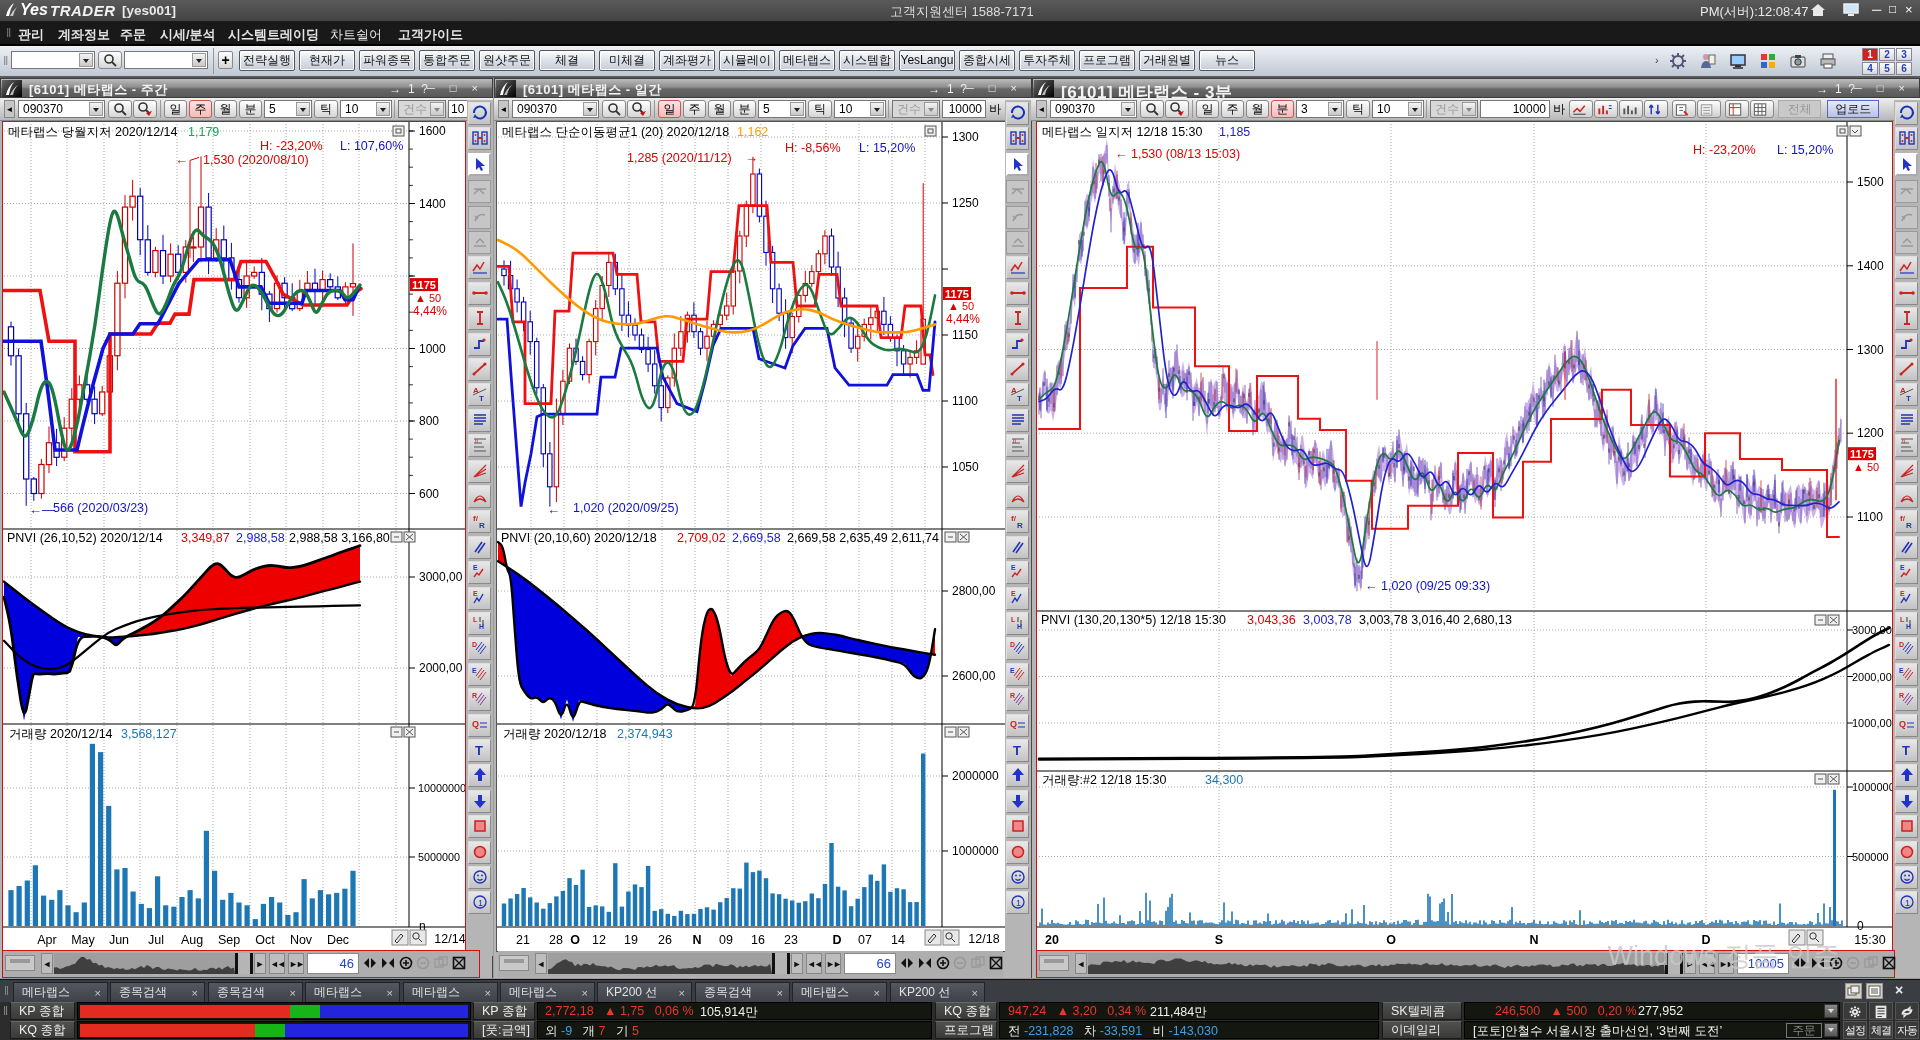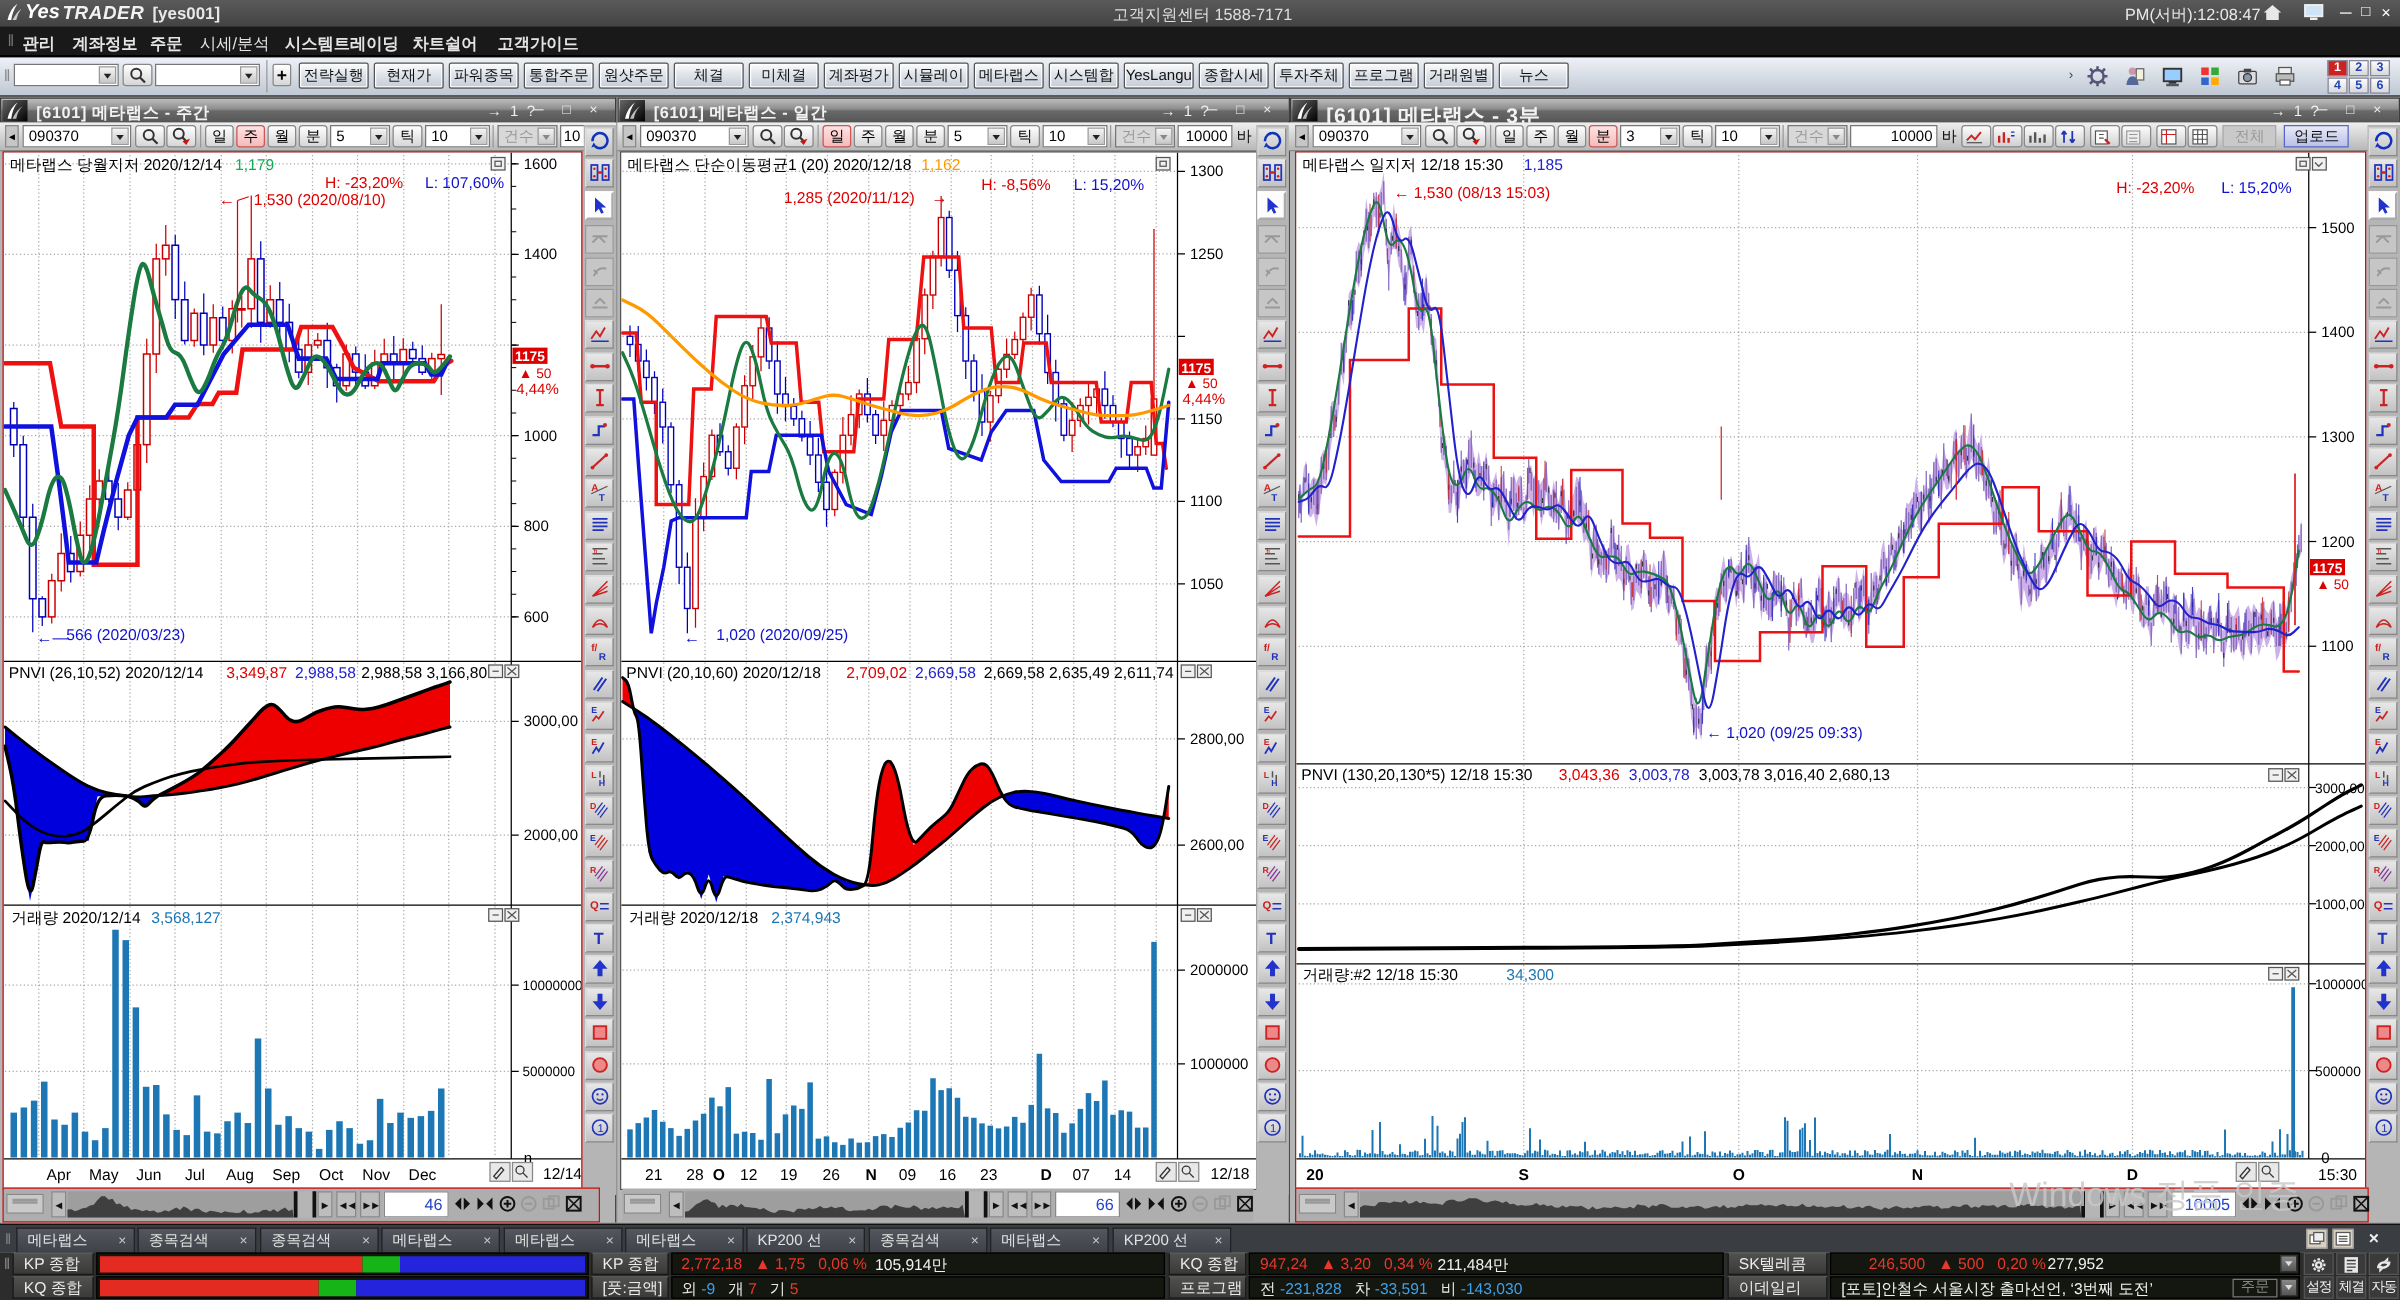--- a/index.html
+++ b/index.html
@@ -20,23 +20,23 @@
       </svg>
       <span style="position:absolute;left:1872px;top:2px;color:#fff;font-size:13px;">─</span>
       <span style="position:absolute;left:1889px;top:2px;color:#fff;font-size:12px;">□</span>
       <span style="position:absolute;left:1905px;top:2px;color:#fff;font-size:13px;">×</span>
     </div>
     <div style="position:absolute;left:0;top:21px;width:1920px;height:25px;background:#191919;border-bottom:2px solid #000;box-sizing:border-box;">
       <span style="position:absolute;left:6px;top:4px;color:#777;font-size:13px;">‖</span>
       <span style="position:absolute;left:18px;top:5px;color:#e4e4e4;font-size:13px;font-weight:bold;">관리</span>
       <span style="position:absolute;left:58px;top:5px;color:#e4e4e4;font-size:13px;font-weight:bold;">계좌정보</span>
       <span style="position:absolute;left:120px;top:5px;color:#e4e4e4;font-size:13px;font-weight:bold;">주문</span>
-      <span style="position:absolute;left:160px;top:5px;color:#e4e4e4;font-size:13px;font-weight:normal;">시세/분석</span>
+      <span style="position:absolute;left:160px;top:5px;color:#e4e4e4;font-size:13px;font-weight:bold;">시세/분석</span>
       <span style="position:absolute;left:228px;top:5px;color:#e4e4e4;font-size:13px;font-weight:bold;">시스템트레이딩</span>
-      <span style="position:absolute;left:330px;top:5px;color:#e4e4e4;font-size:13px;font-weight:bold;">차트쉴어</span>
+      <span style="position:absolute;left:330px;top:5px;color:#e4e4e4;font-size:13px;font-weight:normal;">차트쉴어</span>
       <span style="position:absolute;left:398px;top:5px;color:#e4e4e4;font-size:13px;font-weight:bold;">고객가이드</span>
     </div>
     <div style="position:absolute;left:0;top:46px;width:1920px;height:32px;background:linear-gradient(#eef1f6,#bfc8d4);border-bottom:2px solid #5a5a5a;box-sizing:border-box;">
       <span style="position:absolute;left:3px;top:7px;color:#888;font-size:13px;">‖</span>
       <div style="position:absolute;left:11px;top:5px;"><div style="display:inline-block;position:relative;width:84px;height:18px;background:#fff;border:1px solid #777;vertical-align:top;font-size:12px;color:#000;line-height:17px;padding-left:4px;box-sizing:border-box;text-align:left;"><div style="position:absolute;right:1px;top:1px;width:14px;height:14px;background:linear-gradient(#f4f4f4,#c8c8c8);border:1px solid #999;"><svg width="12" height="12" viewBox="0 0 12 12">
               <path d="M3,5 l3,4 3,-4 z" fill="#222"></path>
             </svg></div></div></div>
       <div style="position:absolute;left:98px;top:5px;"><div style="display:inline-block;width:24px;height:18px;background:linear-gradient(#ffffff,#d6d6d6);border:1px solid #888;border-radius:3px;vertical-align:top;margin-right:1px;"><svg width="22" height="16" viewBox="0 0 22 16">
             <circle cx="10" cy="7" r="4" fill="none" stroke="#333" stroke-width="1.6"></circle>
             <line x1="13" y1="10" x2="17" y2="14" stroke="#333" stroke-width="1.8"></line>

